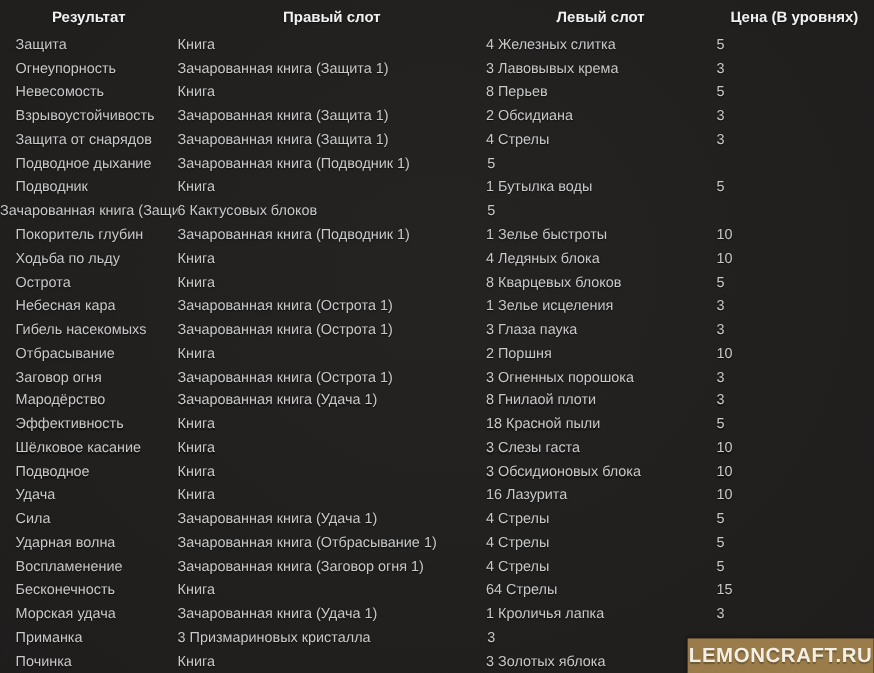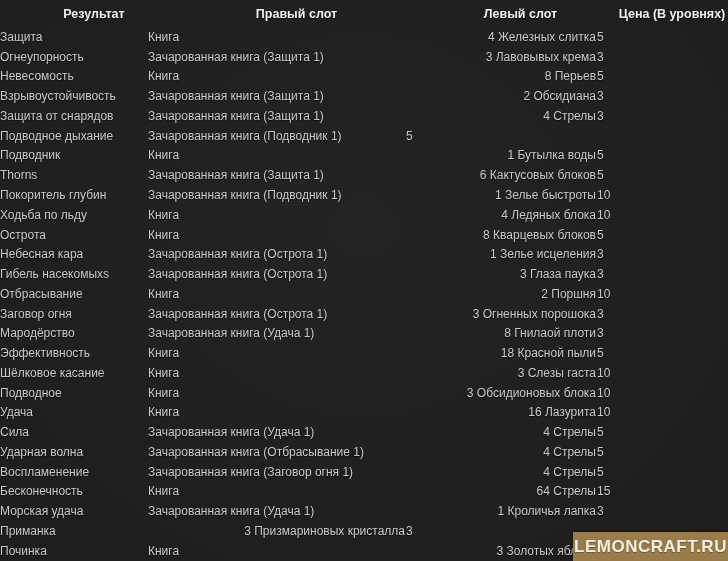--- a/index.html
+++ b/index.html
@@ -20,32 +20,32 @@
     position:absolute;inset:0;
     display:flex;flex-direction:column;
   }
   .row{
     display:grid;
     grid-template-columns:148px 257px 191px 1fr;
     height:19.78px;
     align-items:center;
     flex:0 0 auto;
   }
-  .row.header{height:27px;margin-left:20px;}
+  .row.header{height:27px;}
   .cell{
     color:#c9c9c9;
     font-size:12px;
     line-height:14px;
     white-space:nowrap;
     overflow:hidden;
     text-shadow:0 1px 1px rgba(0,0,0,0.6);
   }
-  .c1{}
+  .c1{padding-left:13px;}
   .c2{padding-left:0;}
-  .c3{padding-left:0;text-align:right;}
+  .c3{padding-left:0;}
   .c4{padding-left:1px;}
   .row .c2, .row .c3{padding-left:0;}
   
   .body .c2{margin-left:0;}
   .head{
     font-weight:bold;
     color:#f1f1f1;
     font-size:12.5px;
     text-align:center;
     padding-left:0 !important;
@@ -121,21 +121,20 @@
   </div>
 
   <div class="row body">
     <div class="cell c1">Подводник</div>
     <div class="cell c2">Книга</div>
     <div class="cell c3">1 Бутылка воды</div>
     <div class="cell c4">5</div>
   </div>
 
   <div class="row body">
-    <div class="cell c1">Thorns</div>
     <div class="cell c2">Зачарованная книга (Защита 1)</div>
     <div class="cell c3">6 Кактусовых блоков</div>
     <div class="cell c4">5</div>
   </div>
 
   <div class="row body">
     <div class="cell c1">Покоритель глубин</div>
     <div class="cell c2">Зачарованная книга (Подводник 1)</div>
     <div class="cell c3">1 Зелье быстроты</div>
     <div class="cell c4">10</div>

